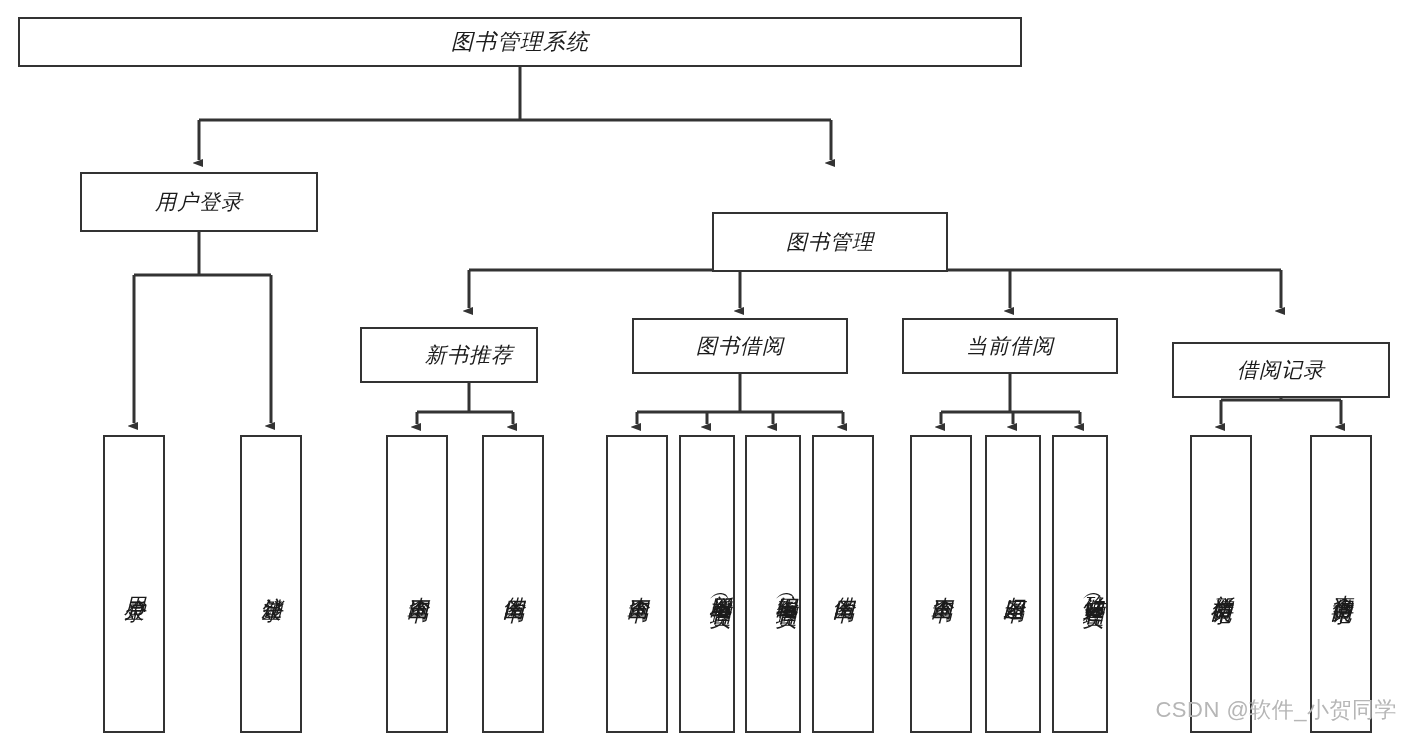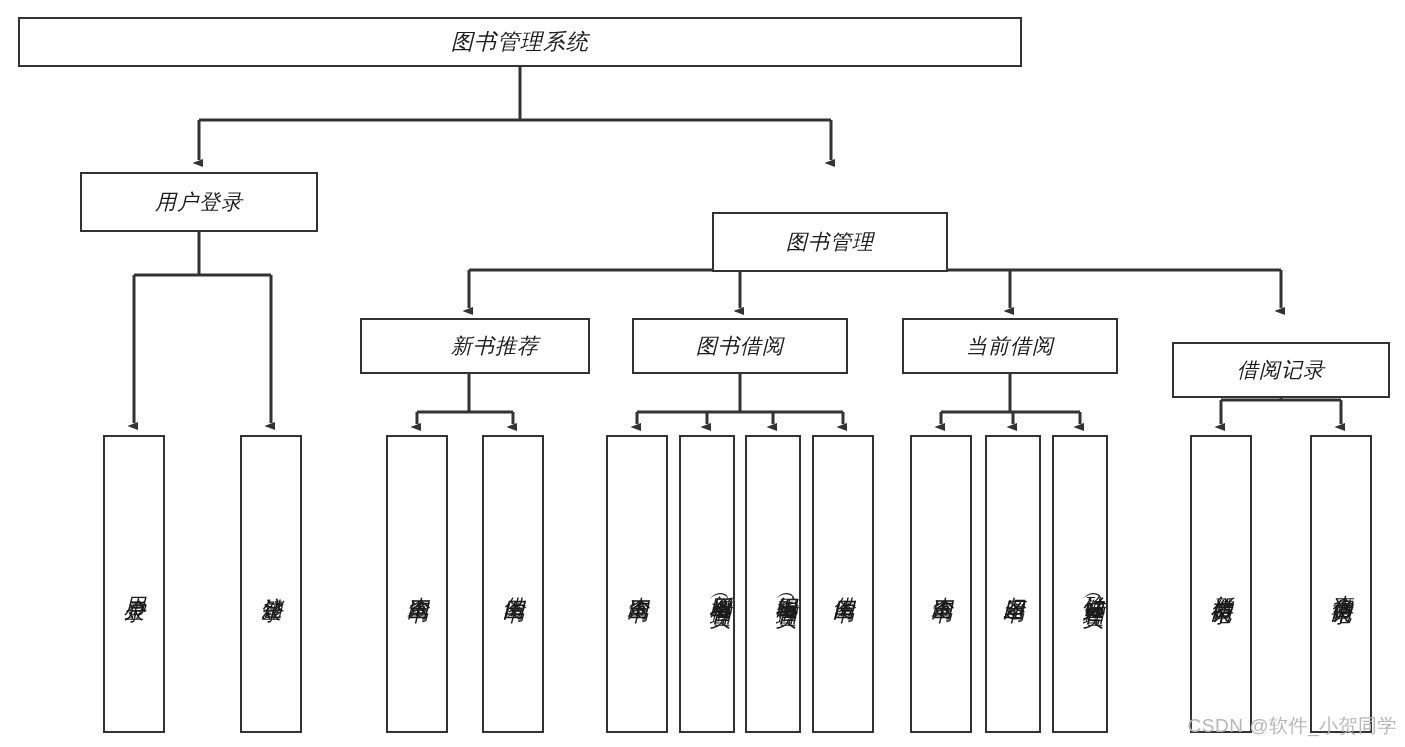--- a/index.html
+++ b/index.html
@@ -49,22 +49,22 @@
     text-orientation: upright;
     letter-spacing: 2px;
     text-align: center;
   }
   .node-root {
     font-size: 22px;
   }
   .watermark {
     position: absolute;
     right: 8px;
-    bottom: 8px;
-    font-size: 19px;
+    bottom: 22px;
+    font-size: 22px;
     color: #b6b6b6;
     white-space: nowrap;
     z-index: 5;
     letter-spacing: 0.5px;
   }
 </style>
 </head>
 <body>
 
 <div id="canvas">
@@ -123,21 +123,21 @@
     <span>图书管理系统</span>
   </div>
 
   <div class="node node-h" style="left:80px; top:172px; width:238px; height:60px;">
     <span>用户登录</span>
   </div>
   <div class="node node-h" style="left:712px; top:172px; width:236px; height:60px;margin-top:40px;">
     <span>图书管理</span>
   </div>
 
-  <div class="node node-h" style="left:360px; top:318px; width:230px; height:56px;padding-left:40px;">
+  <div class="node node-h" style="left:360px; top:327px; width:178px; height:56px;padding-left:40px;">
     <span>新书推荐</span>
   </div>
   <div class="node node-h" style="left:632px; top:318px; width:216px; height:56px;">
     <span>图书借阅</span>
   </div>
   <div class="node node-h" style="left:902px; top:318px; width:216px; height:56px;">
     <span>当前借阅</span>
   </div>
   <div class="node node-h" style="left:1172px; top:318px; width:218px; height:56px;margin-top:24px;">
     <span>借阅记录</span>

